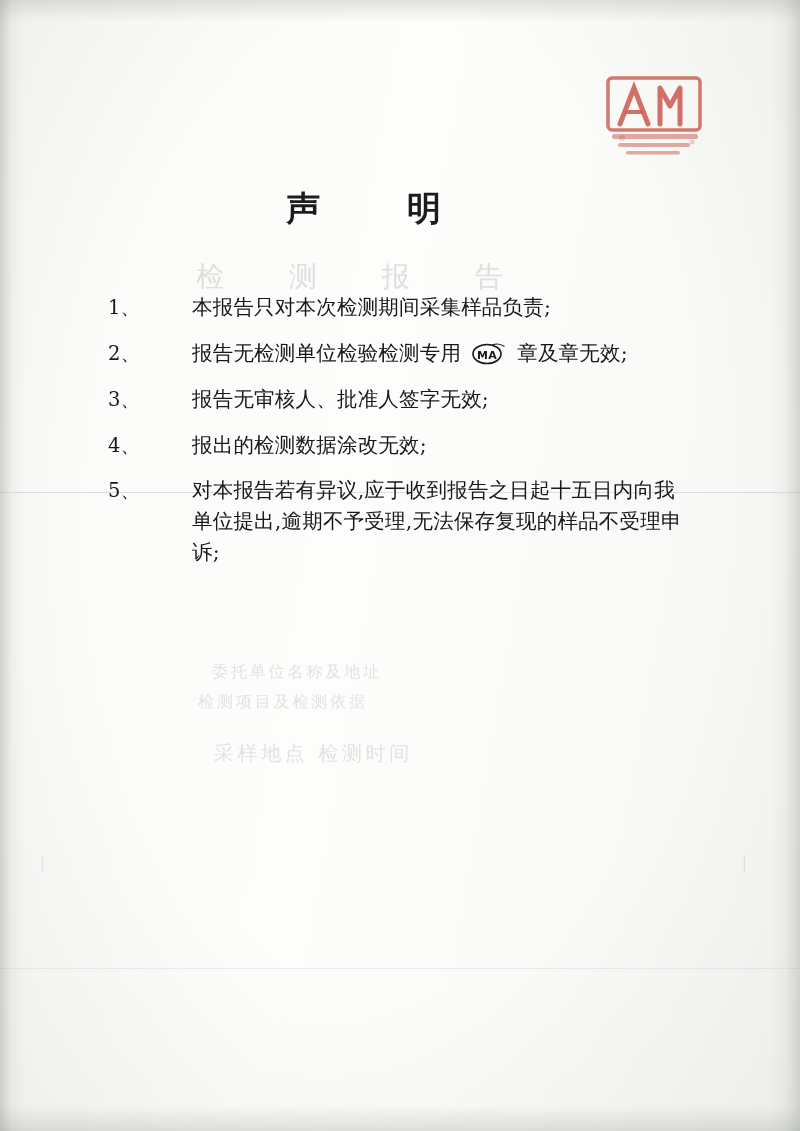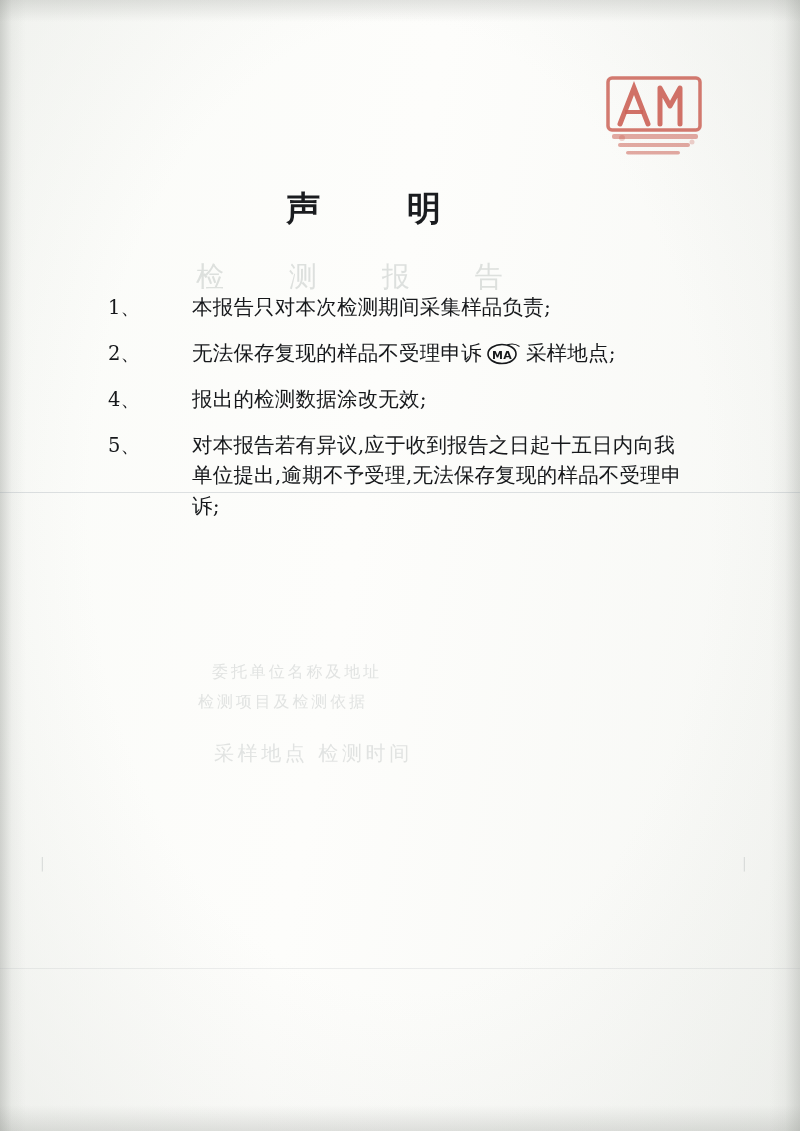--- a/index.html
+++ b/index.html
@@ -164,21 +164,21 @@
   }
   .clause.hang .body { text-indent: 0; }
 
   
   .ma-mark {
     display: inline-block;
     position: relative;
     width: 38px;
     height: 24px;
     vertical-align: -5px;
-    margin: 0 3px;
+    margin: 0 9px;
   }
   .ma-mark svg { display: block; }
 </style>
 </head>
 <body>
 
 <div class="page">
 
   <div class="scan-tint"></div>
   <div class="edge-left"></div>
@@ -219,27 +219,30 @@
     <span>声</span><span class="gap"></span><span>明</span>
   </div>
 
   <div class="clauses">
 
     <div class="clause hang">
       <span class="num">1、</span><span class="body">本报告只对本次检测期间采集样品负责;</span>
     </div>
 
     <div class="clause hang">
-      <span class="num">2、</span><span class="body">无法保存复现的样品不受理申诉</span><span class="ma-mark"><svg width="38" height="24" viewBox="0 0 38 24" xmlns="http://www.w3.org/2000/svg">
+      <span class="num">2、</span><span class="body">报告无检测单位检验检测专用</span><span class="ma-mark"><svg width="38" height="24" viewBox="0 0 38 24" xmlns="http://www.w3.org/2000/svg">
             <ellipse cx="17" cy="13" rx="14" ry="9.5" fill="none" stroke="#16181b" stroke-width="1.6"></ellipse>
             <text x="17" y="17.5" font-family="DejaVu Sans, Liberation Sans, sans-serif" font-size="11" font-weight="700" text-anchor="middle" fill="#16181b">MA</text>
             <path d="M22 4 C26 2.5 31 3 34.5 5.5" fill="none" stroke="#16181b" stroke-width="1.1"></path>
-          </svg></span><span class="body">采样地点;</span>
-    </div>
-
+          </svg></span><span class="body">章及章无效;</span>
+    </div>
+
+    <div class="clause hang">
+      <span class="num">3、</span><span class="body">报告无审核人、批准人签字无效;</span>
+    </div>
 
     <div class="clause hang">
       <span class="num">4、</span><span class="body">报出的检测数据涂改无效;</span>
     </div>
 
     <div class="clause hang">
       <span class="num">5、</span><span class="body">对本报告若有异议,应于收到报告之日起十五日内向我单位提出,逾期不予受理,无法保存复现的样品不受理申诉;</span>
     </div>
 
 

